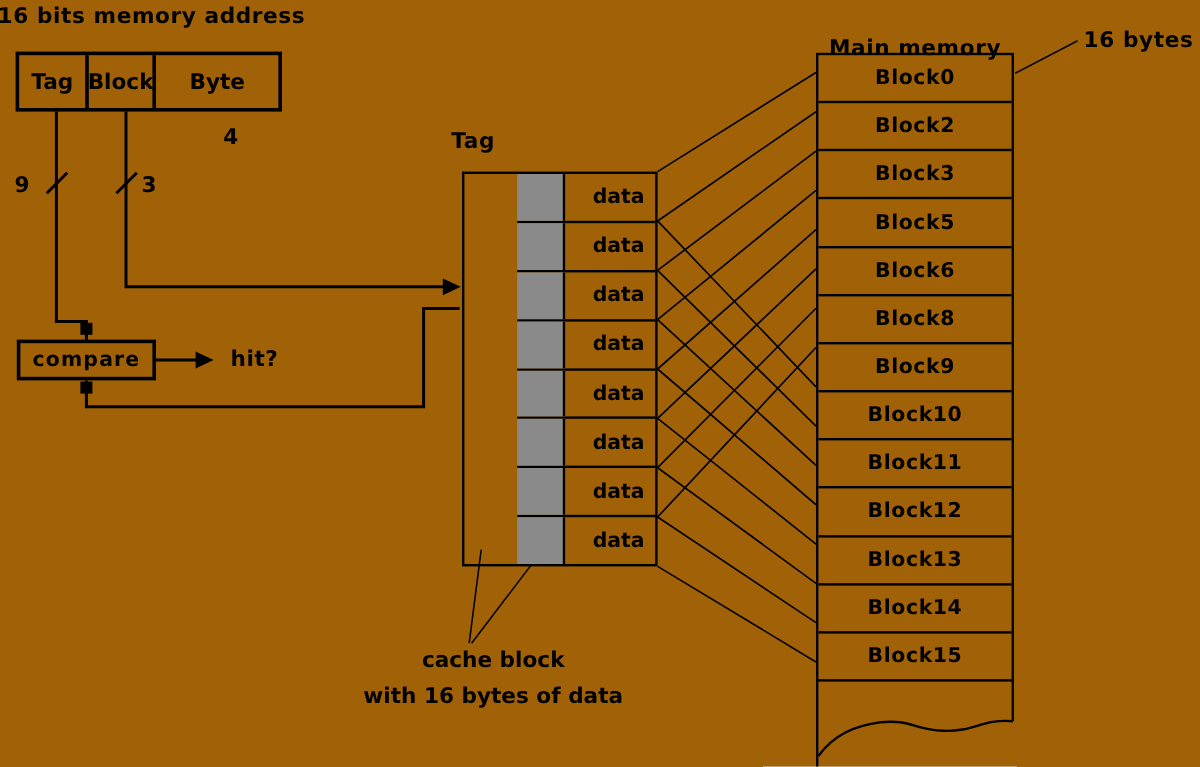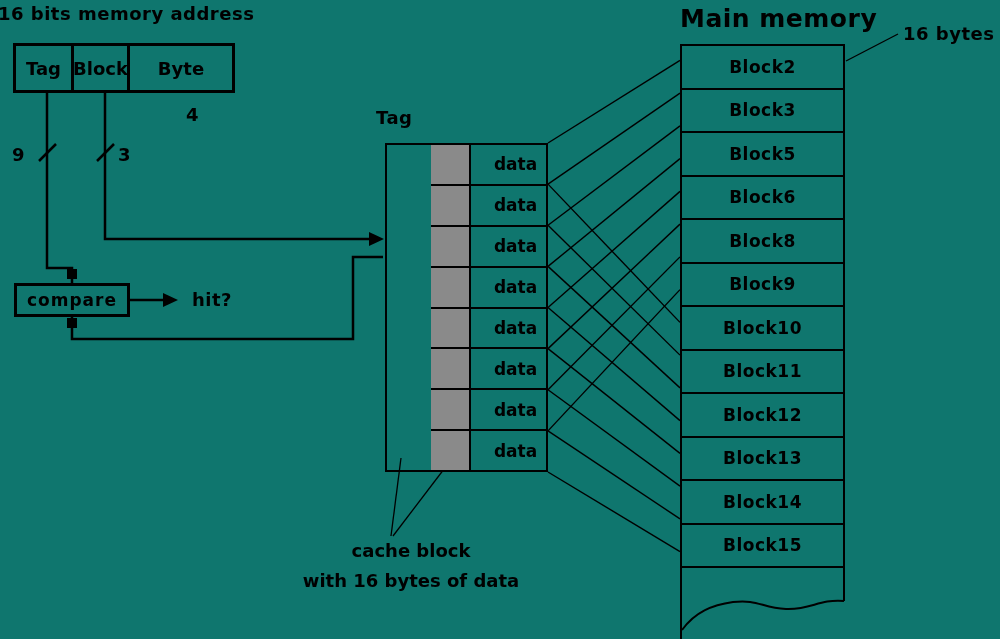--- a/index.html
+++ b/index.html
@@ -1,24 +1,24 @@
 <!DOCTYPE html>
 <html><head>
 <meta charset="utf-8">
 <style>
   html,body{margin:0;padding:0;background:#fff;}
   *{box-sizing:border-box;}
   .canvas{
-    position:relative;width:1000px;height:639px;background:#0f766e;
+    position:relative;width:1000px;height:639px;background:#a16207;
     font-family:"DejaVu Sans","Liberation Sans",sans-serif;
     color:#000;overflow:hidden;
   }
   .lbl{position:absolute;font-weight:bold;white-space:nowrap;}
   .t18{font-size:18px;letter-spacing:.5px;}
-  .t19{font-size:25px;letter-spacing:.5px;}
+  .t19{font-size:18px;letter-spacing:.5px;margin-top:26px;}
 
   
   .addr-box{
     position:absolute;left:13px;top:43px;width:222px;height:50px;
     border:3px solid #000;display:flex;
   }
   .addr-cell{
     display:flex;align-items:center;justify-content:center;
     font-weight:bold;font-size:18px;
   }
@@ -165,20 +165,21 @@
       </div>
     </div>
 
   <div class="caption">
     <div>cache block</div>
     <div>with 16 bytes of data</div>
   </div>
 
   <div class="lbl t19" style="left:680px;top:4px;width:165px;text-align:center;">Main memory</div>
   <div class="mem-table" id="mem-table">
+      <div class="mem-row">Block0</div>
       <div class="mem-row">Block2</div>
       <div class="mem-row">Block3</div>
       <div class="mem-row">Block5</div>
       <div class="mem-row">Block6</div>
       <div class="mem-row">Block8</div>
       <div class="mem-row">Block9</div>
       <div class="mem-row">Block10</div>
       <div class="mem-row">Block11</div>
       <div class="mem-row">Block12</div>
       <div class="mem-row">Block13</div>

